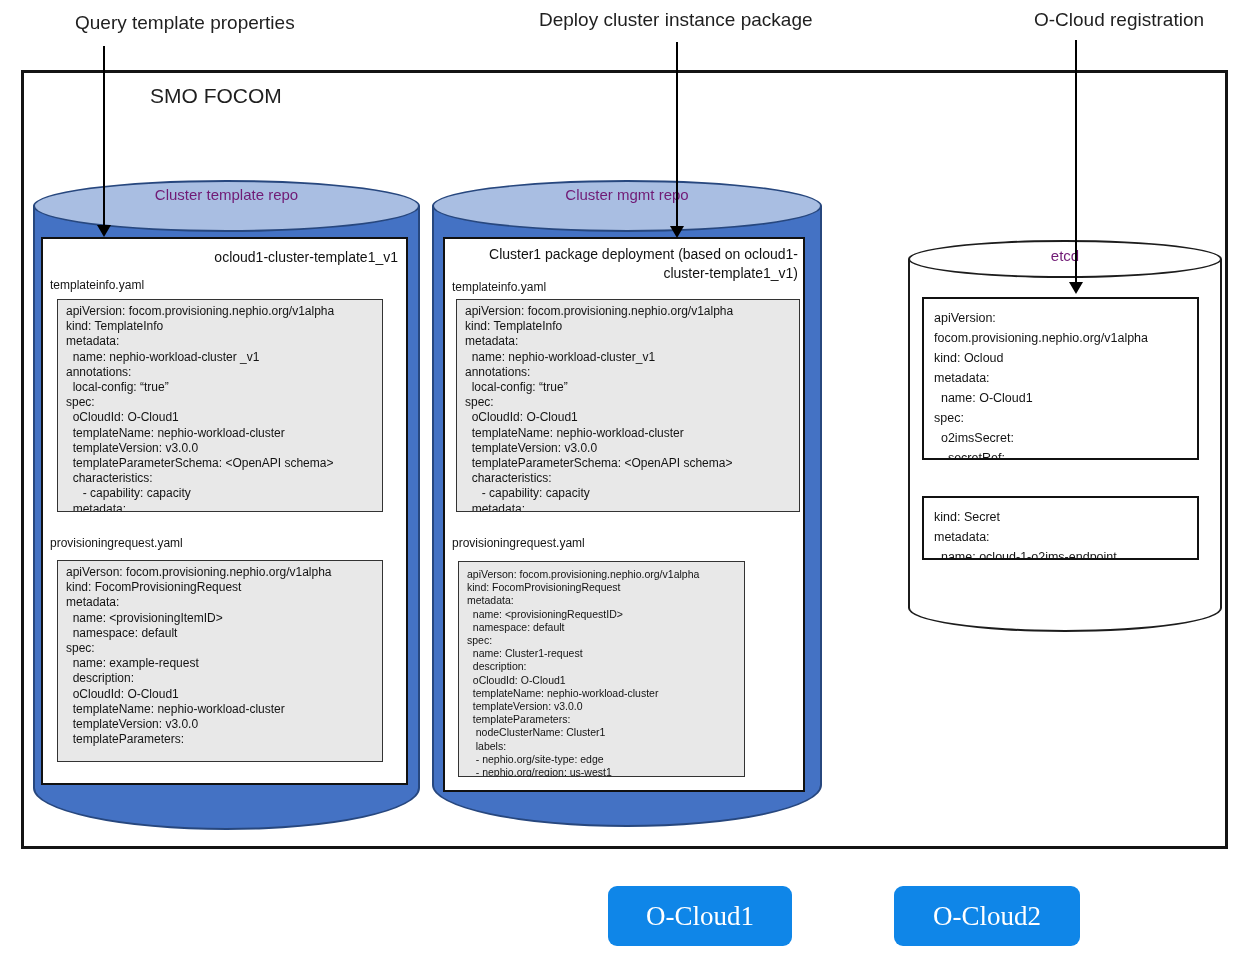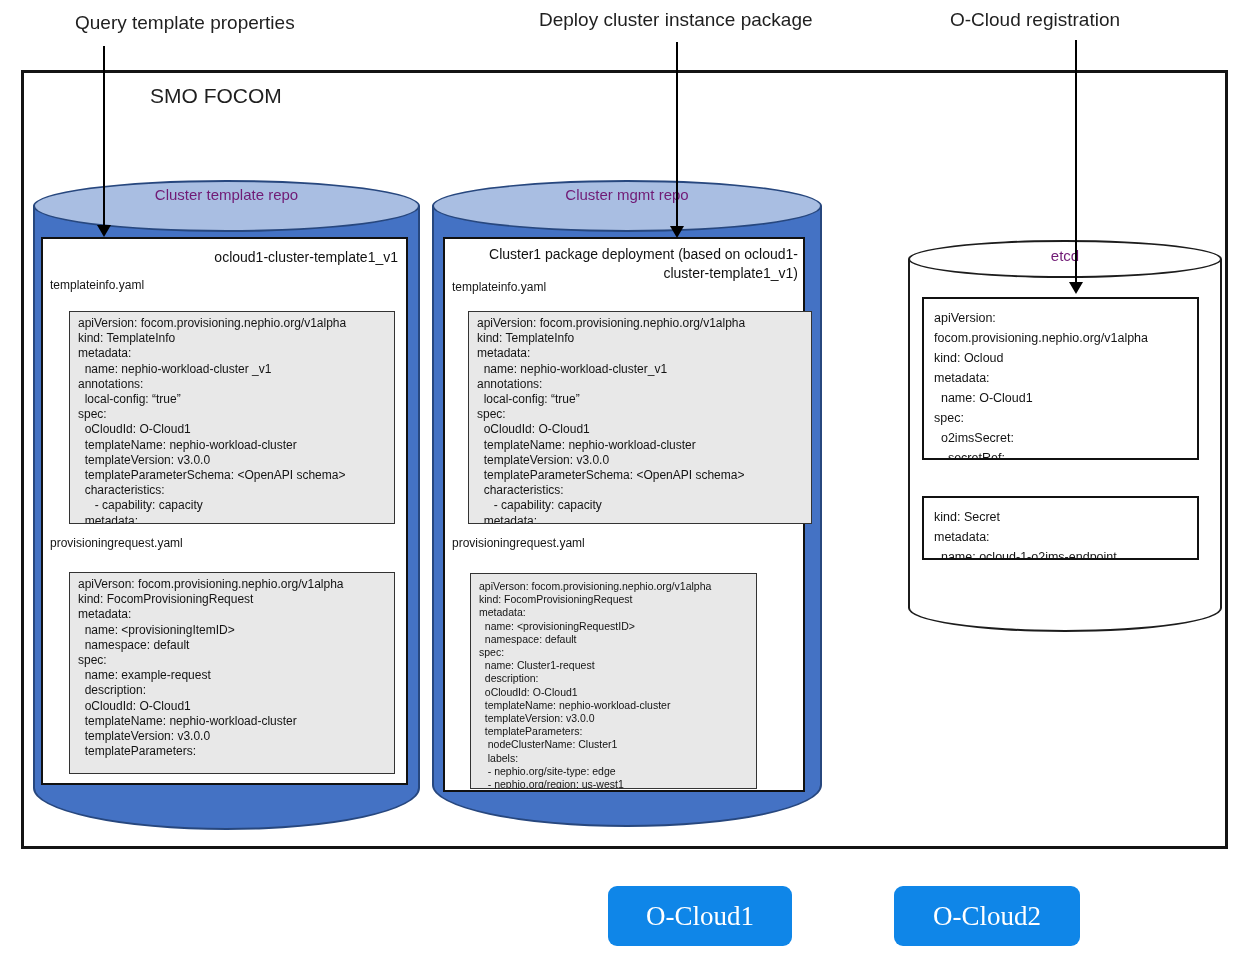--- a/index.html
+++ b/index.html
@@ -19,21 +19,21 @@
     border-bottom-left-radius:50% 42px;border-bottom-right-radius:50% 42px;}
   .cyl-ellipse{position:absolute;background:#A9BEE2;border:2px solid #27477e;border-radius:50%;box-sizing:border-box;z-index:2;}
   .cyl-name{position:absolute;z-index:3;font-size:15px;color:#701a75;text-align:center;}
   .etcd .cyl-body{background:#fff;border:2px solid #1c1c1c;border-bottom-left-radius:50% 24px;border-bottom-right-radius:50% 24px;}
   .etcd .cyl-ellipse{background:#fff;border:2px solid #1c1c1c;}
   .pkg-box{position:absolute;background:#fff;border:2.5px solid #111;box-sizing:border-box;z-index:5;}
   .pkg-title{position:absolute;z-index:6;font-size:14px;color:#111;text-align:right;line-height:19px;}
   .file-label{position:absolute;z-index:6;font-size:12px;color:#151515;}
   .yaml{
     position:absolute;z-index:6;background:#E8E8E8;border:1.5px solid #333;box-sizing:border-box;
-    margin:12px;font-family:"Liberation Sans",sans-serif;font-size:12px;line-height:15.2px;
+    margin:0;font-family:"Liberation Sans",sans-serif;font-size:12px;line-height:15.2px;
     padding:4px 8px;white-space:pre-wrap;overflow:hidden;color:#131313;
   }
   .yaml.small{font-size:10.5px;line-height:13.2px;padding:6px 8px;}
   .etcd-rec{
     position:absolute;z-index:6;background:#fff;border:2.5px solid #111;box-sizing:border-box;
     margin:0;font-family:"Liberation Sans",sans-serif;font-size:12.5px;line-height:20px;
     padding:9px 10px;white-space:pre-wrap;overflow:hidden;color:#131313;
   }
   .cloud-btn{
     position:absolute;z-index:10;background:#0F86E8;border:none;border-radius:9px;
@@ -41,21 +41,21 @@
     display:flex;align-items:center;justify-content:center;cursor:pointer;
   }
 </style>
 </head>
 <body>
 
 <div class="canvas">
 
   <div class="flow-label" style="left:57px;top:12px;">Query template properties</div>
   <div class="flow-label" style="left:521px;top:9px;">Deploy cluster instance package</div>
-  <div class="flow-label" style="left:932px;top:9px;">O-Cloud registration</div>
+  <div class="flow-label" style="left:1016px;top:9px;">O-Cloud registration</div>
 
   <div class="main-box"></div>
   <div class="smo-title">SMO FOCOM</div>
 
   <div>
     <div class="cyl-body" style="left:33px;top:206px;width:387px;height:624px;"></div>
     <div class="cyl-ellipse" style="left:33px;top:180px;width:387px;height:52px;"></div>
     <div class="cyl-name" style="left:33px;top:186px;width:387px;">Cluster template repo</div>
 
     <div class="pkg-box" style="left:41px;top:237px;width:367px;height:548px;"></div>

